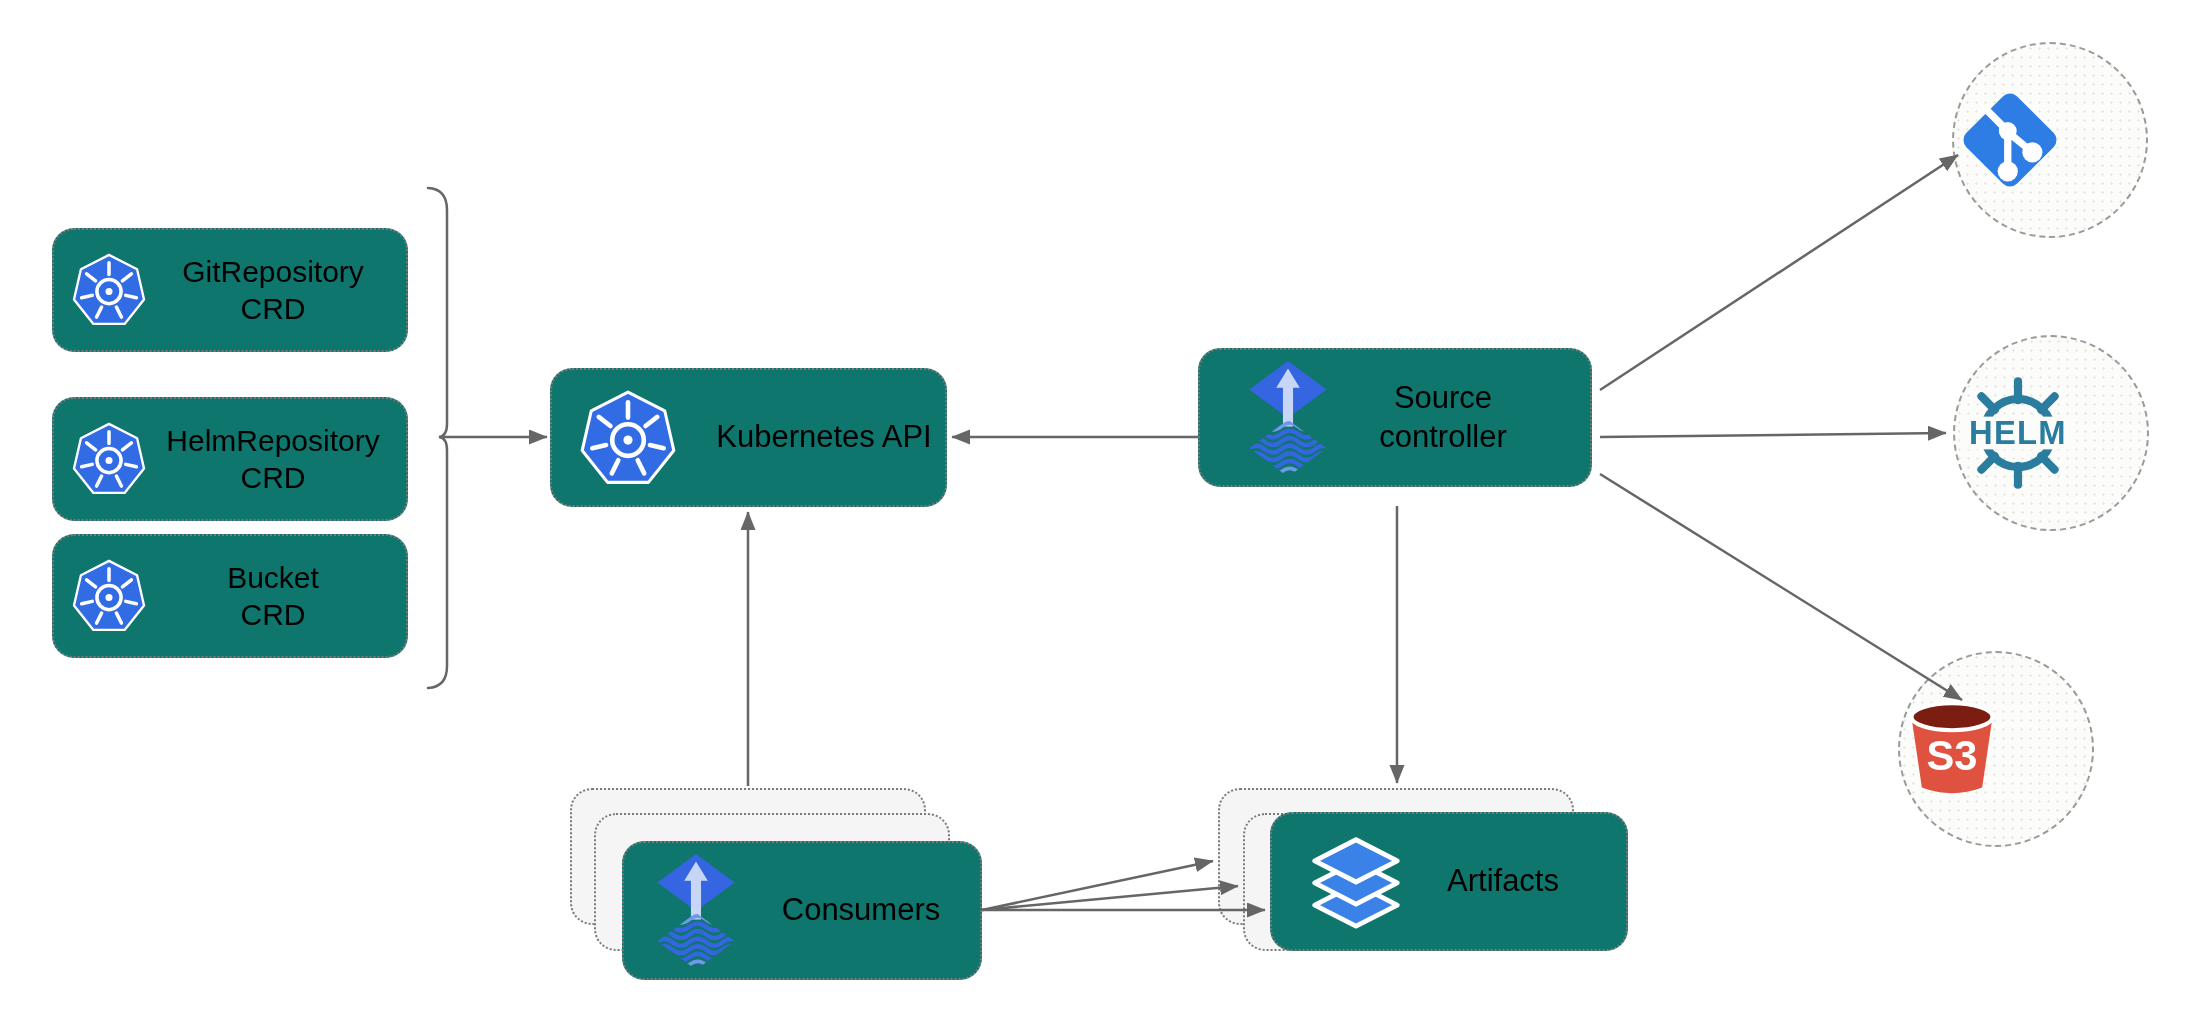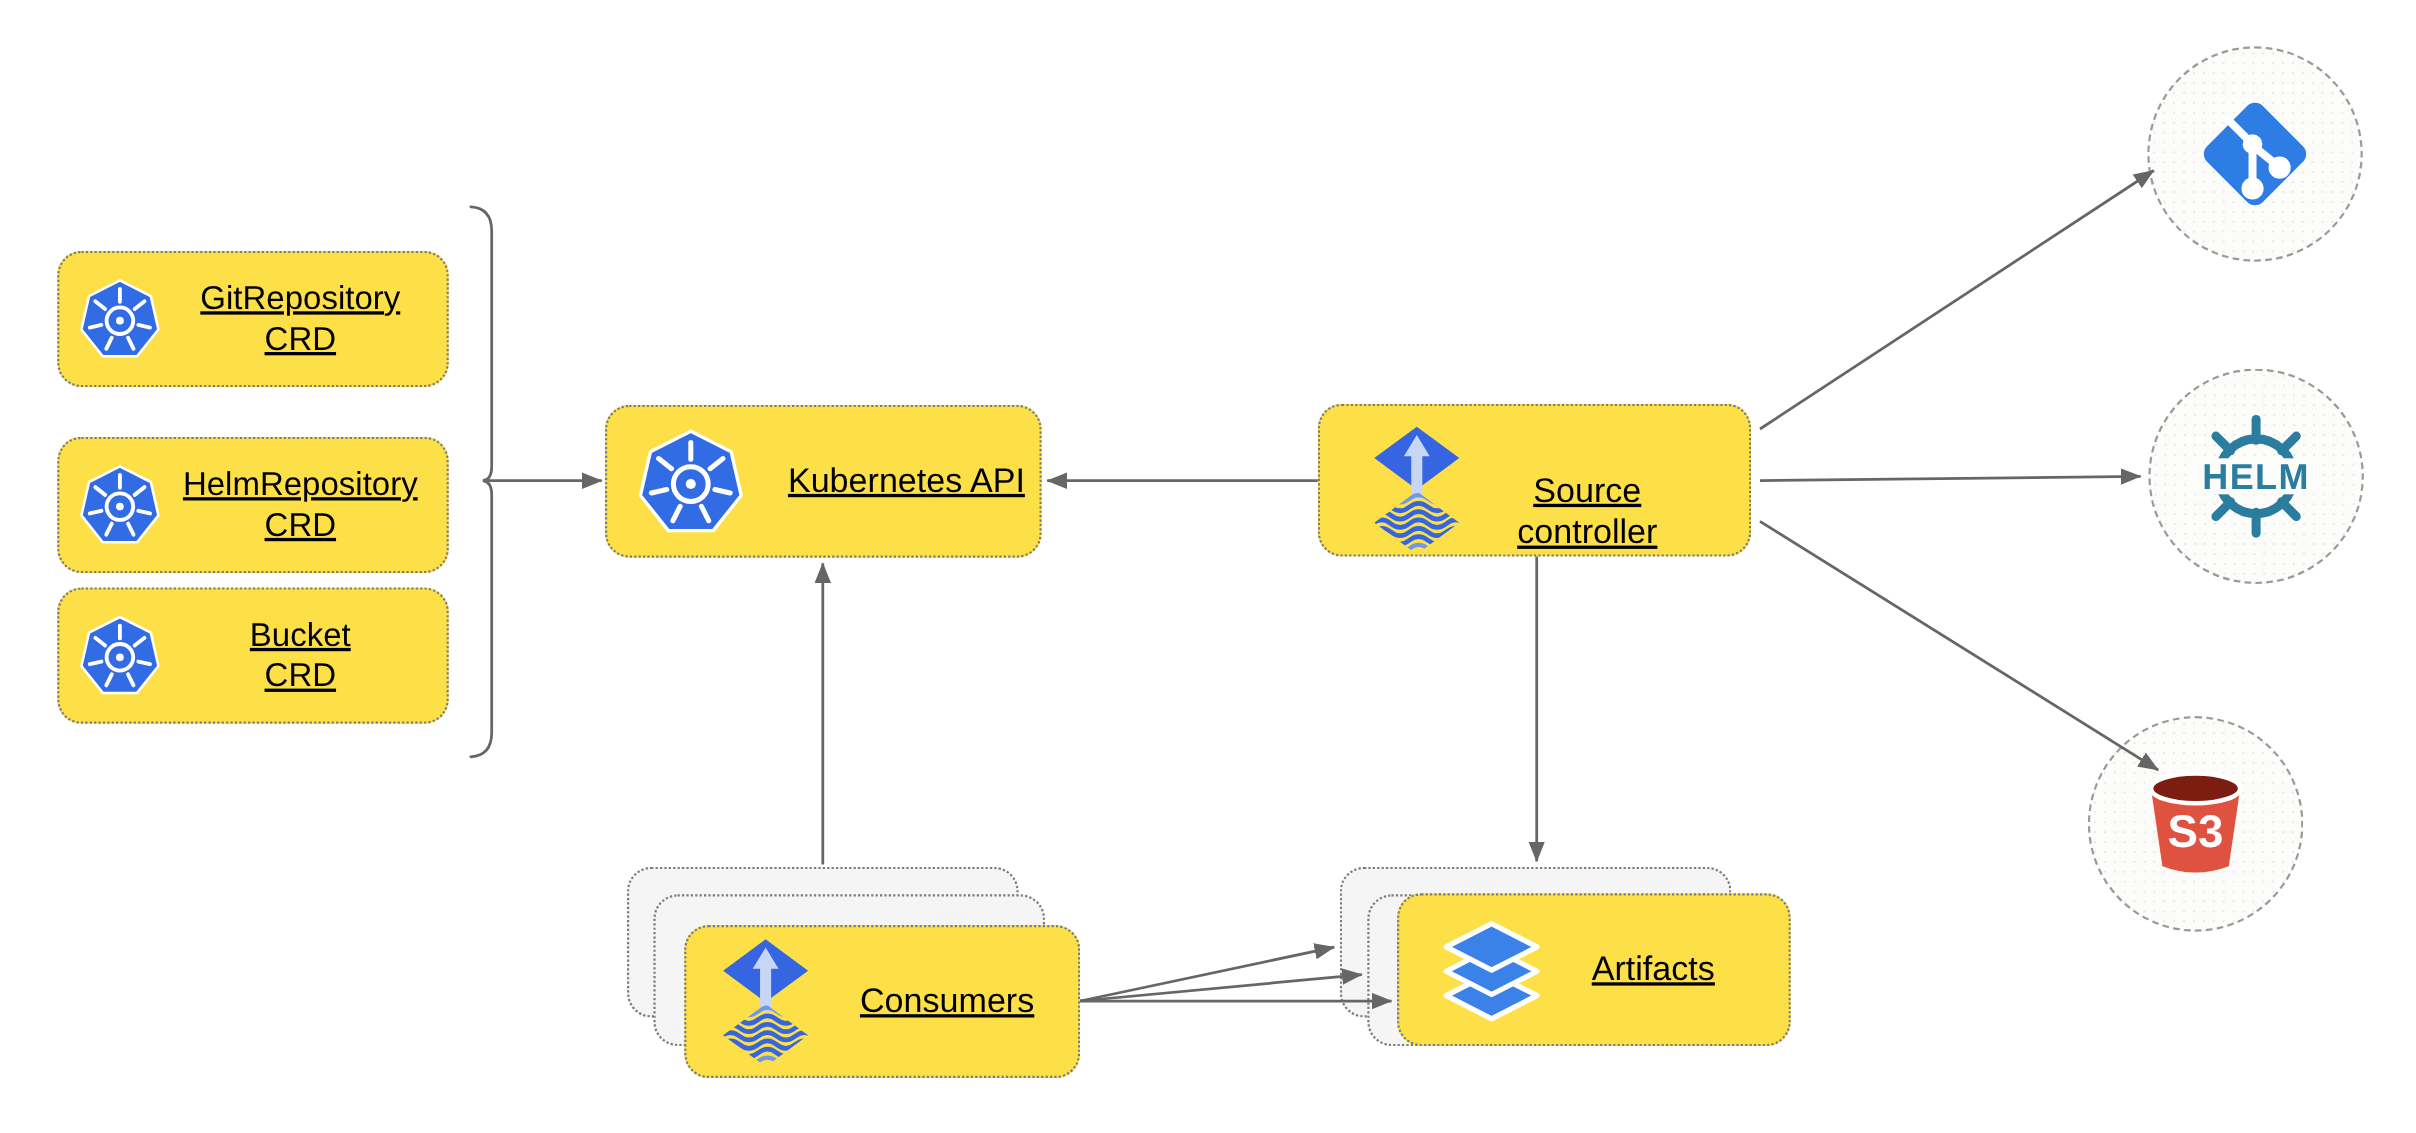--- a/index.html
+++ b/index.html
@@ -2,64 +2,64 @@
 <html><head>
 <meta charset="utf-8">
 <style>
   html,body{margin:0;padding:0;background:#ffffff;}
   .canvas{
     position:relative;width:2196px;height:1030px;background:#ffffff;overflow:hidden;
     font-family:"Liberation Sans","DejaVu Sans",sans-serif;color:#000;
   }
   
   .node{
-    position:absolute;box-sizing:border-box;background:#fde047;
+    position:absolute;box-sizing:border-box;background:#0f766e;
     border:2.5px dotted #7a7a7a;border-radius:22px;
-    display:flex;align-items:center;text-decoration:underline;
+    display:flex;align-items:center;
   }
   .stackbox{
     position:absolute;box-sizing:border-box;background:#f5f5f5;
     border:2.5px dotted #7a7a7a;border-radius:22px;
   }
   .nicon{flex:0 0 auto;display:flex;align-items:center;justify-content:center;}
   .nlabel{flex:1 1 auto;text-align:center;font-size:30px;line-height:1.25;}
   .nlabel.single{font-size:31px;}
   
   .crd{left:52px;width:356px;height:124px;padding-left:16px;}
   #crd-git{top:228px}
   #crd-helm{top:397px}
   #crd-bucket{top:534px}
   .crd .nicon svg{width:78px;height:78px}
   .crd .nlabel{padding-right:8px;}
   
   #k8s-api{left:550px;top:368px;width:397px;height:139px;padding-left:25px;gap:24px;}
   #k8s-api .nicon svg{width:102px;height:102px}
   
-  #source-controller{left:1198px;top:367px;width:394px;height:139px;padding-left:46px;align-items:flex-end;}
+  #source-controller{left:1198px;top:348px;width:394px;height:139px;padding-left:46px;}
   #source-controller .nicon svg{width:84px;height:118px}
   #source-controller .nlabel{padding-right:34px;}
   
   #consumers-back{left:570px;top:788px;width:356px;height:137px;}
   #consumers-mid{left:594px;top:813px;width:356px;height:138px;}
   #consumers-front{left:622px;top:841px;width:360px;height:139px;padding-left:30px;gap:20px;}
   #consumers-front .nicon svg{width:84px;height:118px}
   #consumers-front .nlabel{padding-right:16px;}
   #artifacts-back{left:1218px;top:788px;width:356px;height:137px;}
   #artifacts-mid{left:1243px;top:813px;width:356px;height:138px;}
   #artifacts-front{left:1270px;top:812px;width:358px;height:139px;padding-left:36px;}
   #artifacts-front .nicon svg{width:96px;height:96px}
   #artifacts-front .nlabel{padding-right:24px;}
   
   .circle{
     position:absolute;width:196px;height:196px;box-sizing:border-box;
     border:2.5px dashed #9a9a9a;border-radius:50%;
     background-color:#fcfcfa;
     background-image:radial-gradient(#e9e9e1 1.1px, transparent 1.3px);
     background-size:9px 9px;
-    display:flex;align-items:center;justify-content:center;
+    display:flex;align-items:center;justify-content:flex-start;
   }
   #ep-git{left:1952px;top:42px}
   #ep-git svg{width:112px;height:112px}
   #ep-helm{left:1953px;top:335px}
   #ep-helm svg{width:126px;height:126px}
   #ep-s3{left:1898px;top:651px}
   #ep-s3 svg{width:104px;height:134px}
   
   #edges{position:absolute;left:0;top:0;pointer-events:none;}
   .edge{stroke:#666666;stroke-width:2.5px;fill:none;}

